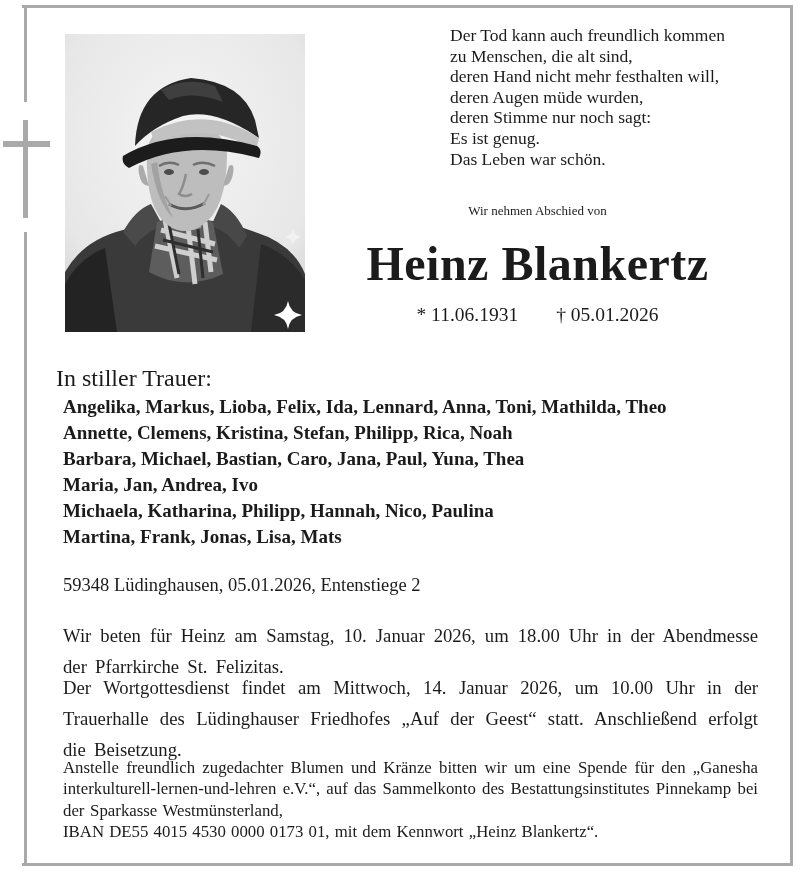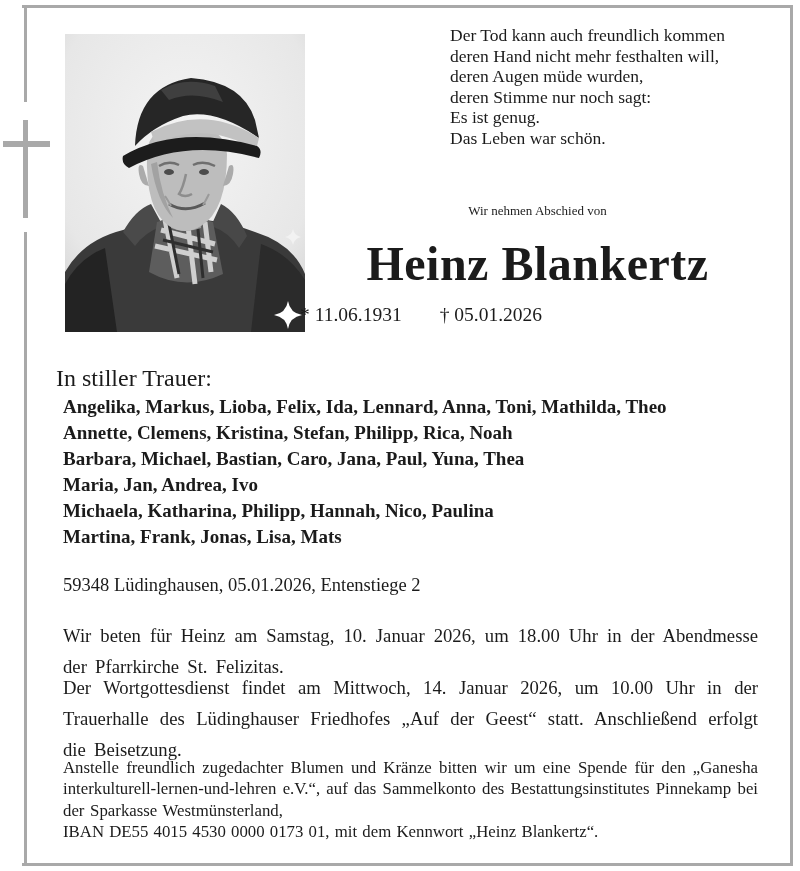--- a/index.html
+++ b/index.html
@@ -34,21 +34,21 @@
   .farewell-intro{
     position:absolute;left:300px;top:203px;width:475px;
     text-align:center;font-size:13px;
   }
   .deceased-name{
     position:absolute;left:285px;top:236px;width:505px;
     text-align:center;font-size:48px;font-weight:bold;letter-spacing:.5px;
   }
   .life-dates{
     position:absolute;left:300px;top:304px;width:475px;
-    font-size:19.5px;
+    text-align:center;font-size:19.5px;
   }
   .life-dates .sep{display:inline-block;width:38px;}
   
   .trauer-heading{position:absolute;left:56px;top:365px;font-size:24px;}
   .mourners{
     position:absolute;left:63px;top:394px;
     font-size:19px;font-weight:bold;line-height:26px;white-space:nowrap;
   }
   .place-date{position:absolute;left:63px;top:575px;font-size:18.5px;}
   .para{
@@ -126,20 +126,21 @@
         <path d="M0 -14 Q2 -2 14 0 Q2 2 0 14 Q-2 2 -14 0 Q-2 -2 0 -14 Z" fill="#ffffff"></path>
       </g>
       <g transform="translate(228,203)">
         <path d="M0 -8 Q1.3 -1.3 8 0 Q1.3 1.3 0 8 Q-1.3 1.3 -8 0 Q-1.3 -1.3 0 -8 Z" fill="#f2f2f2"></path>
       </g>
     </svg>
   </div>
 
   <div class="poem">
     <div>Der Tod kann auch freundlich kommen</div>
+    <div>zu Menschen, die alt sind,</div>
     <div>deren Hand nicht mehr festhalten will,</div>
     <div>deren Augen müde wurden,</div>
     <div>deren Stimme nur noch sagt:</div>
     <div>Es ist genug.</div>
     <div>Das Leben war schön.</div>
   </div>
 
   <div class="farewell-intro">Wir nehmen Abschied von</div>
   <div class="deceased-name">Heinz Blankertz</div>
   <div class="life-dates">

